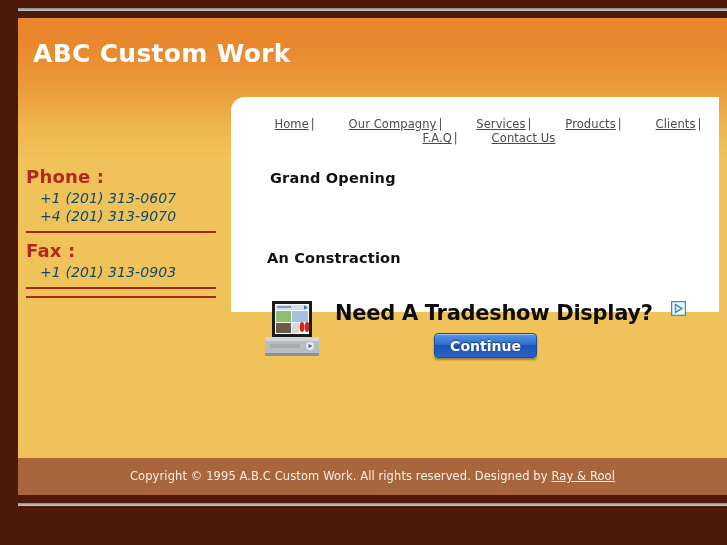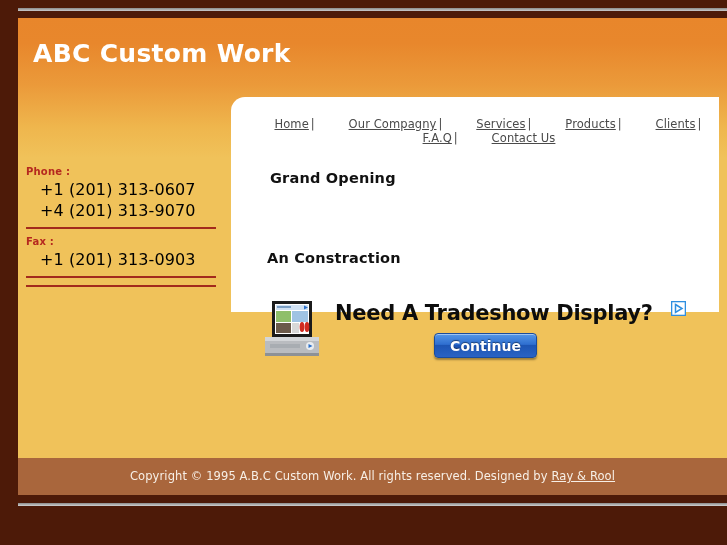--- a/index.html
+++ b/index.html
@@ -75,27 +75,28 @@
   
   #sidebar {
     position: absolute;
     left: 8px;
     top: 148px;
     width: 204px;
   }
   .side-label {
     color: #b5281f;
     font-weight: bold;
-    font-size: 10px;
+    font-size: 18px;
     margin: 0 0 3px 0;
     letter-spacing: 0.2px;
   }
   .side-value {
-    color: #000000;
-    font-size: 16px;
+    color: #0c4a6e;
+    font-size: 14px;
+    font-style: italic;
     margin: 0 0 2px 14px;
     letter-spacing: 0.1px;
   }
   .side-value.noindent {
     margin-left: 0;
   }
   .side-divider {
     height: 0;
     border-top: 2px solid #a32a1c;
     margin: 7px 0 7px 0;

